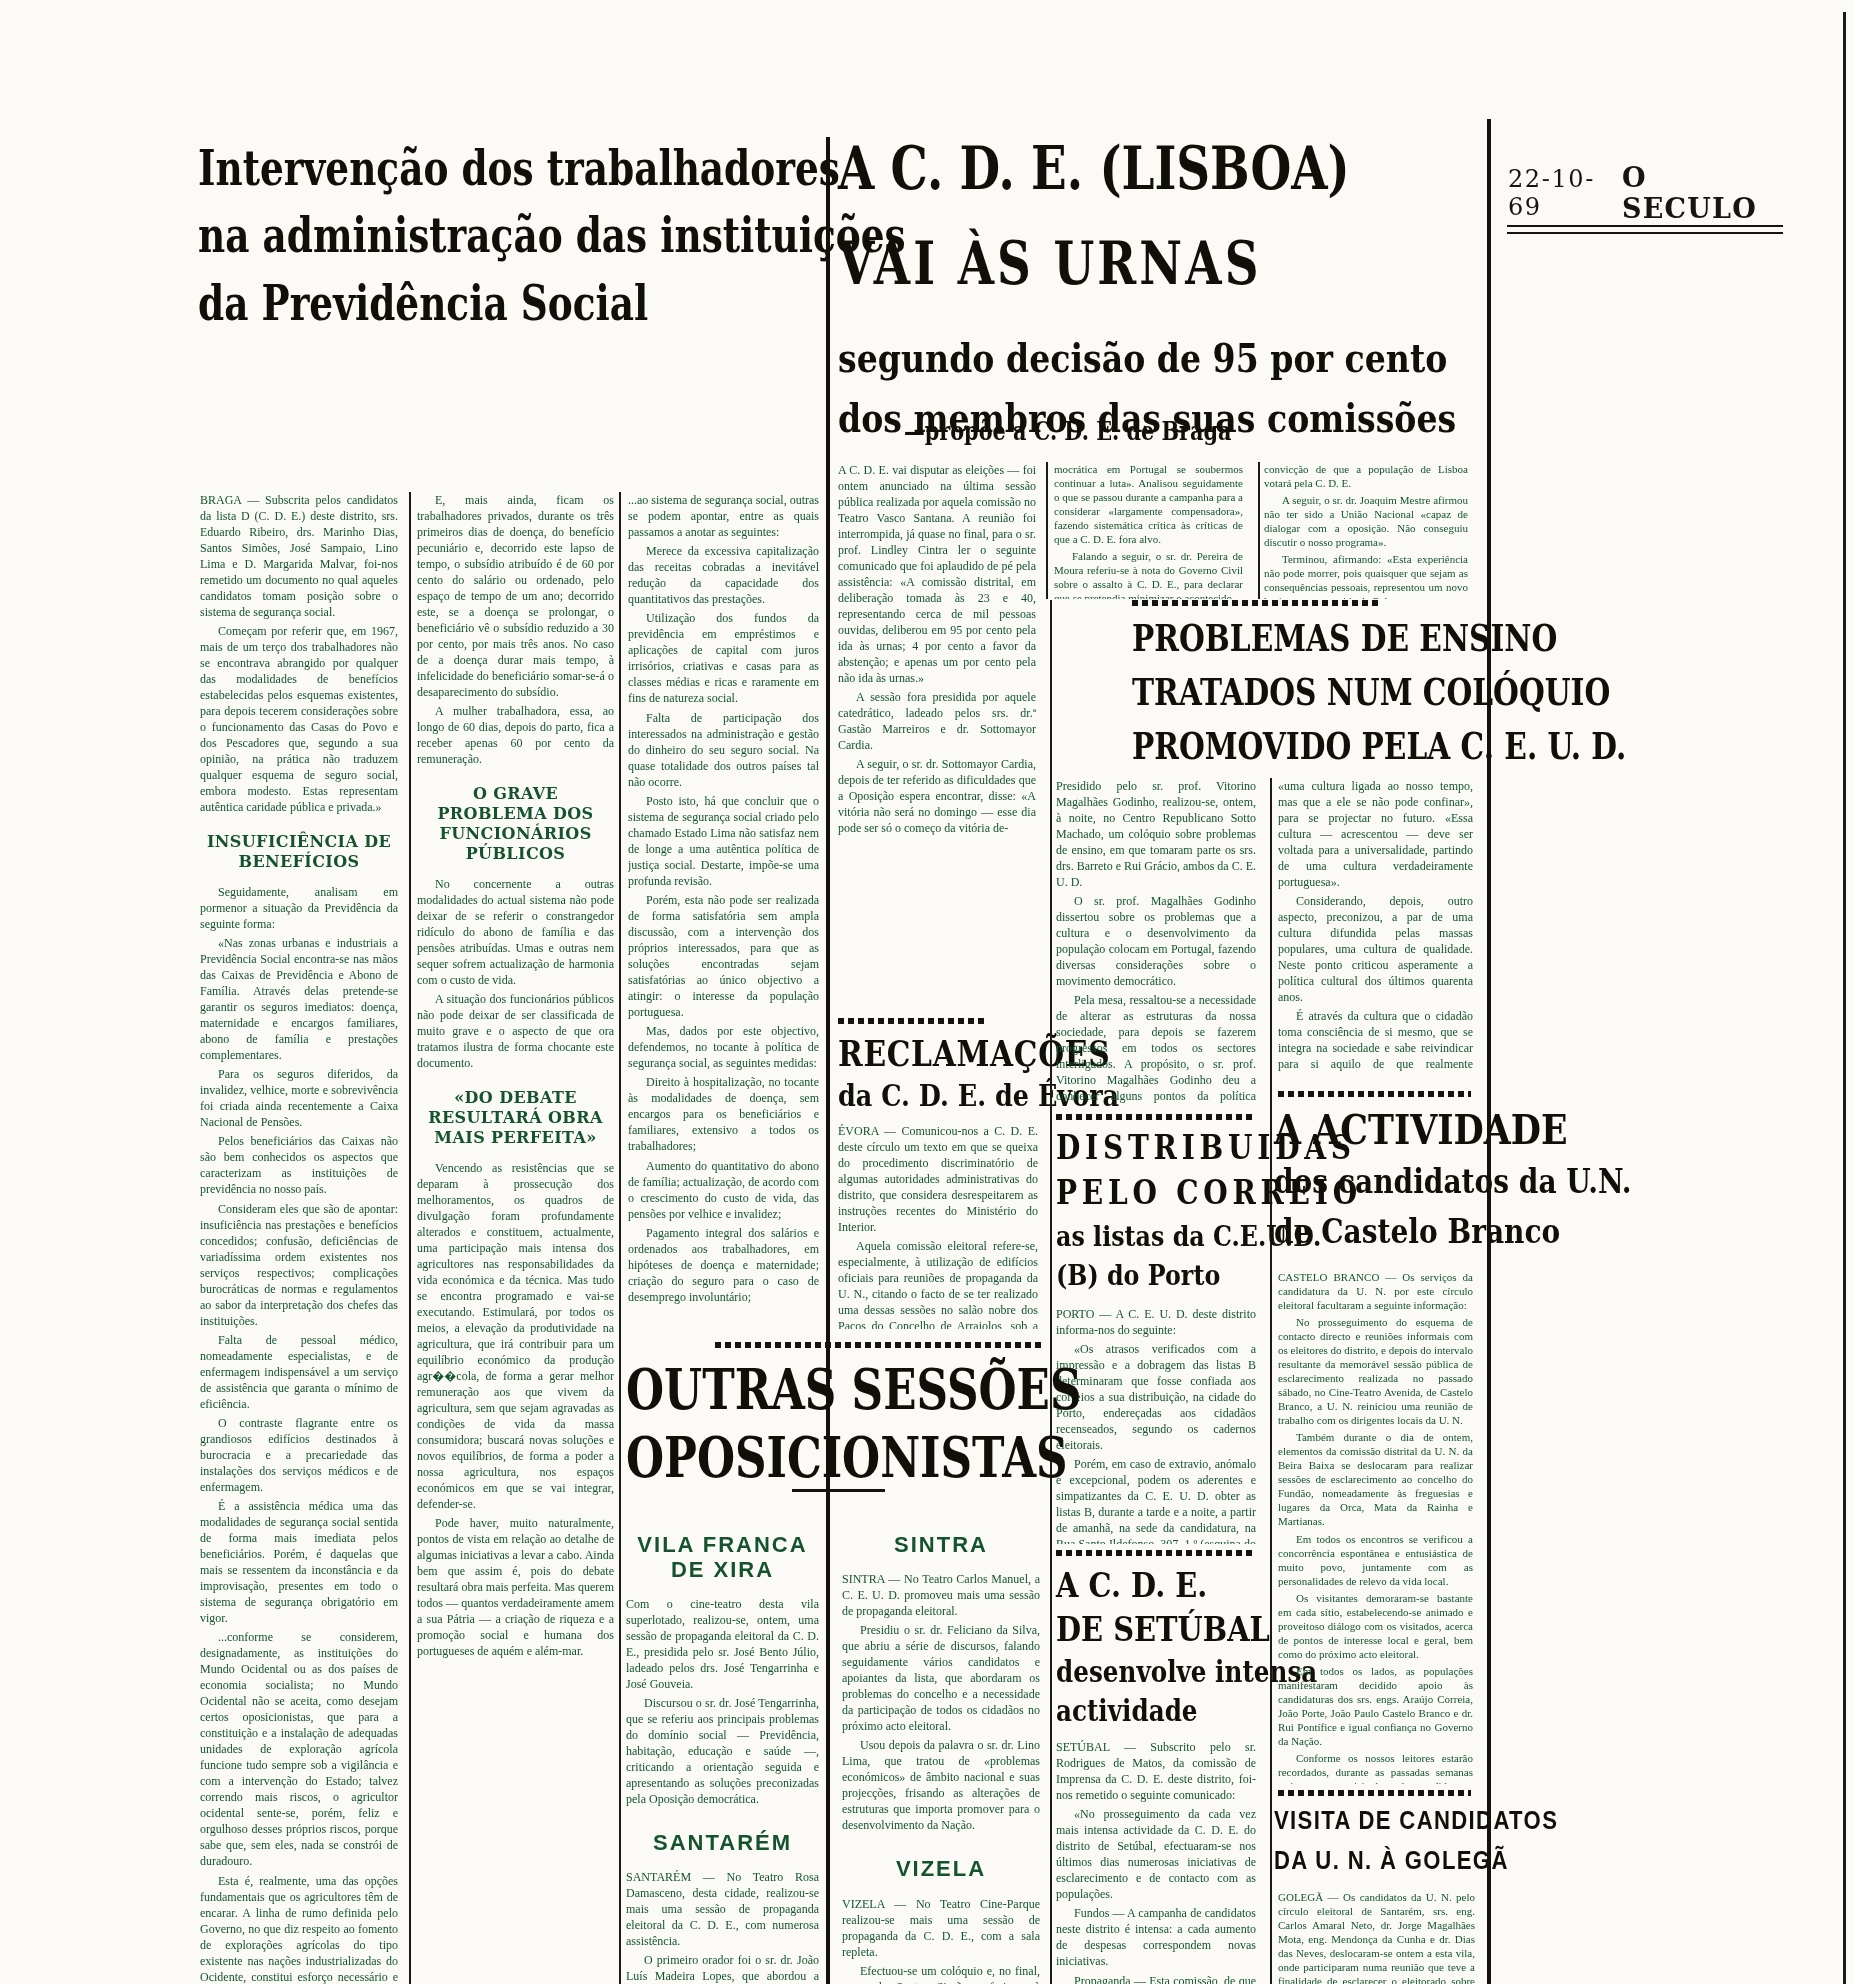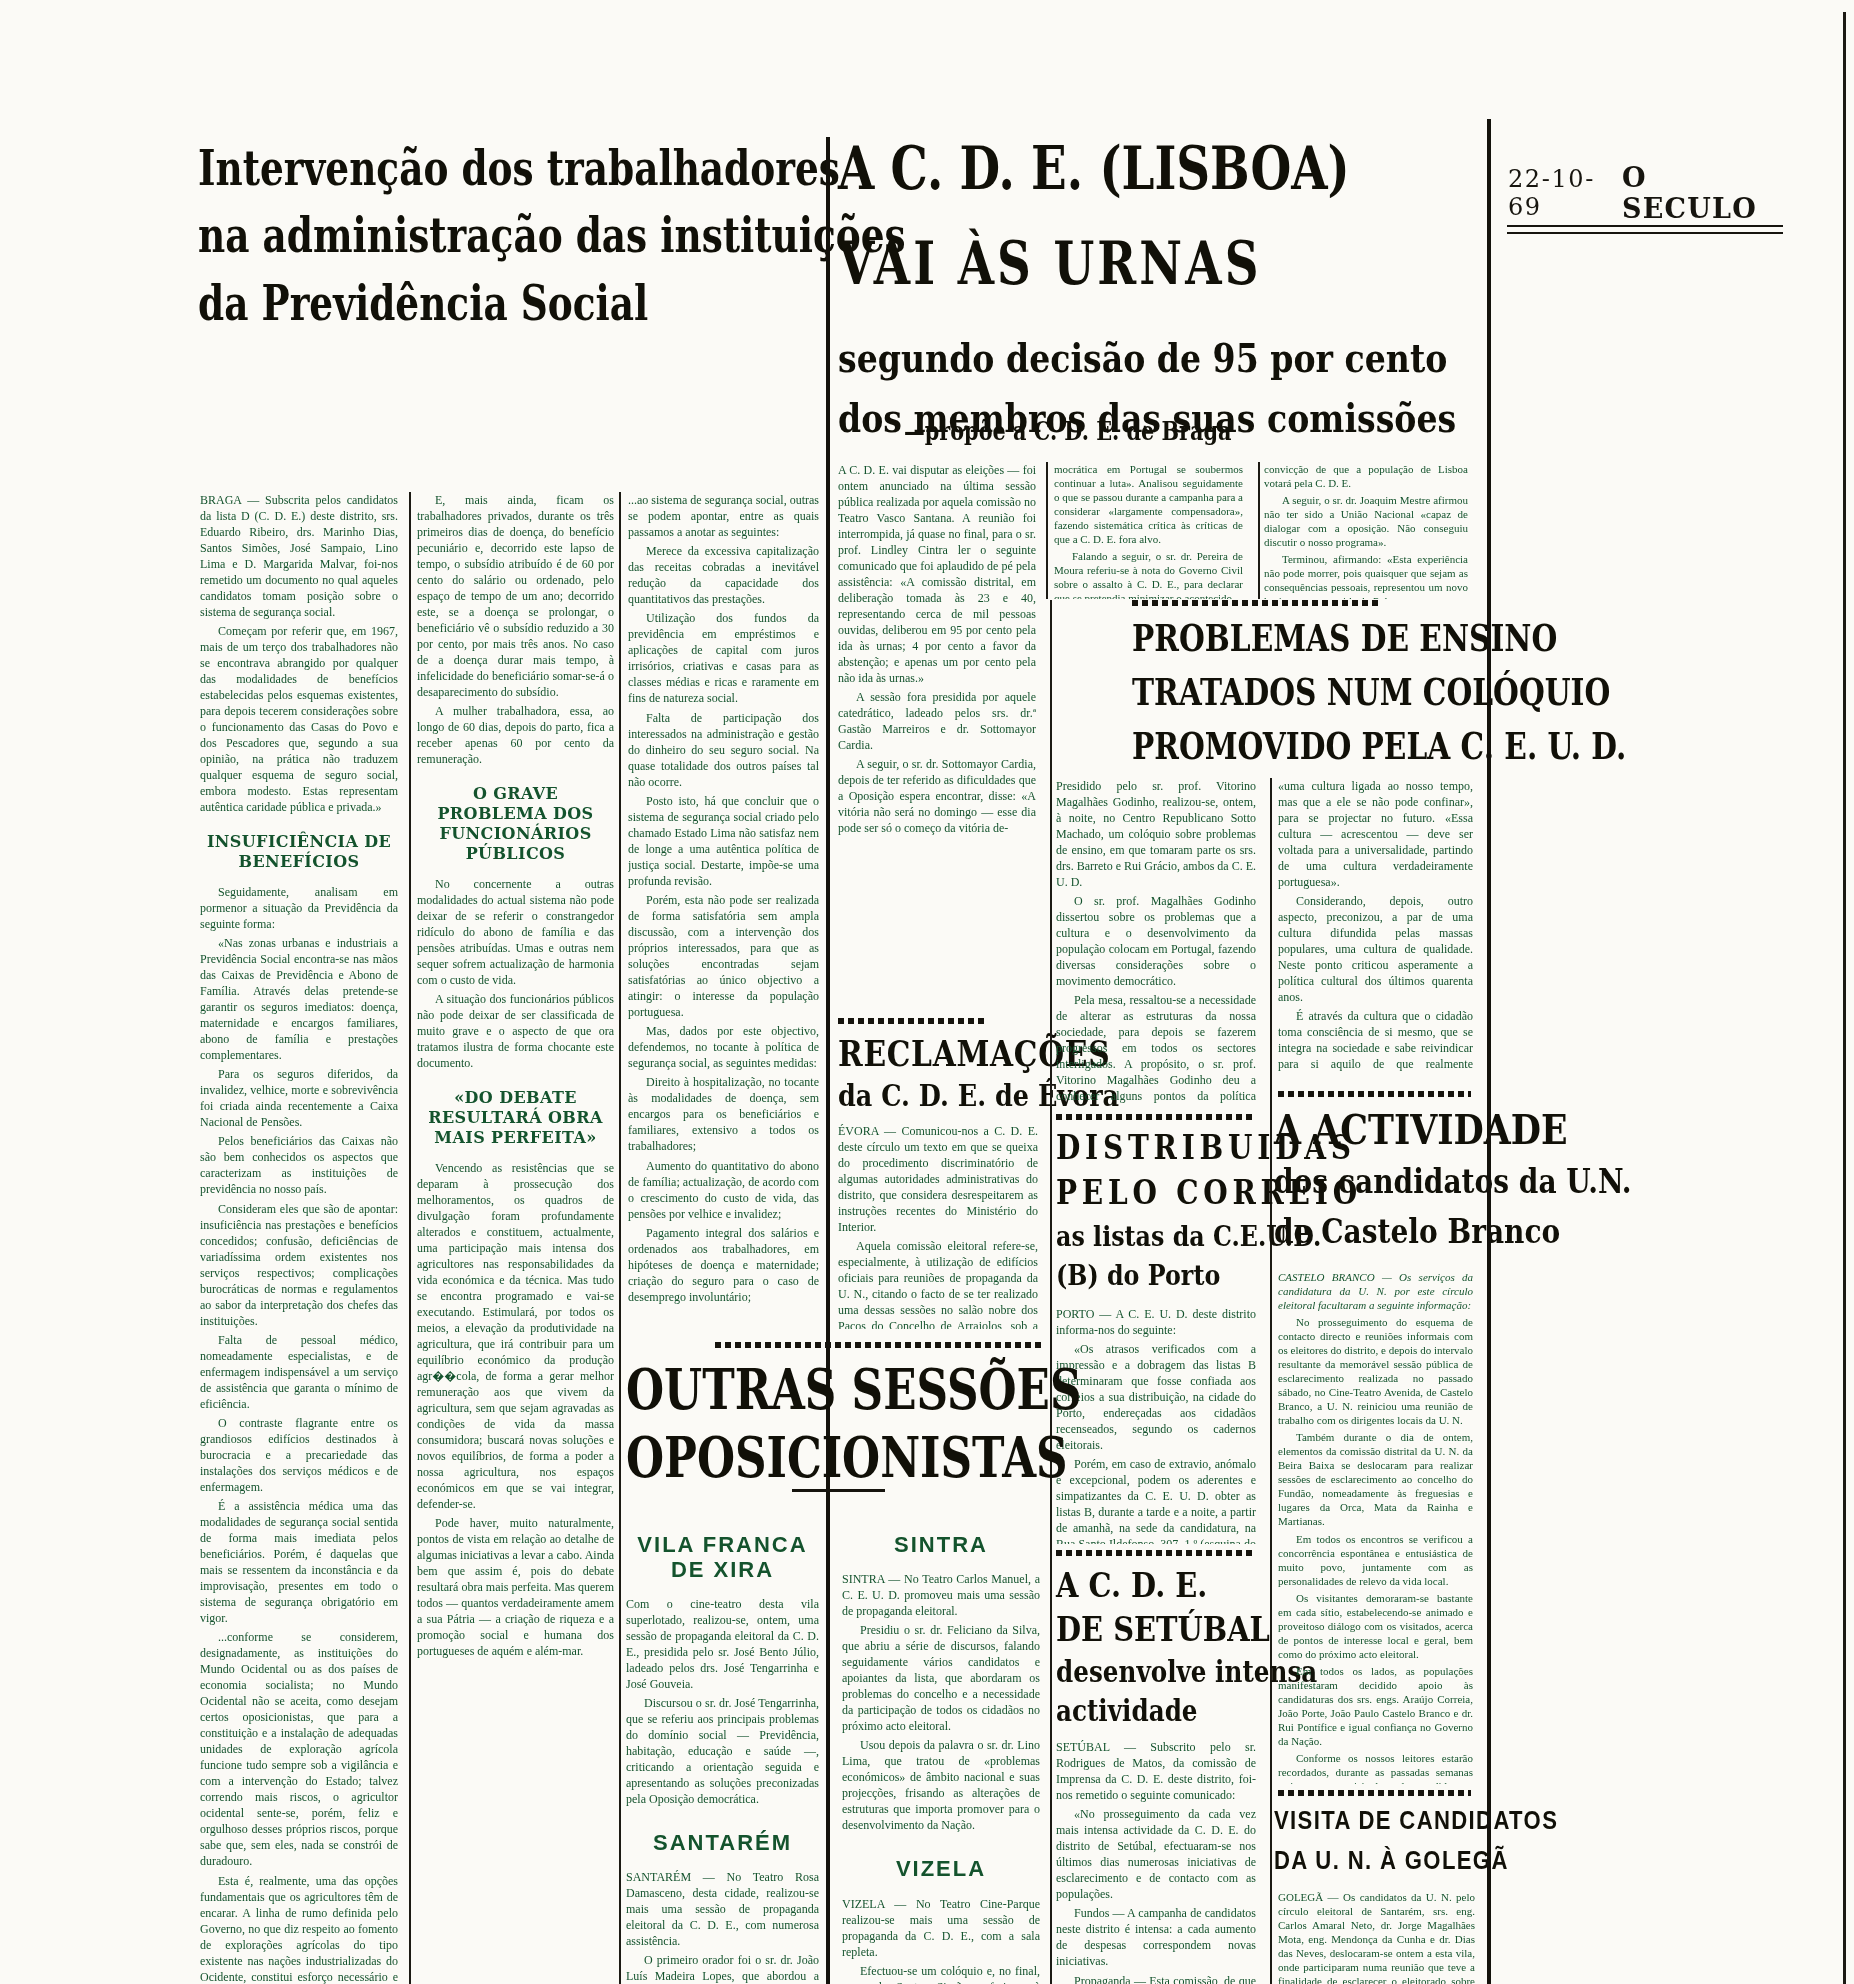--- a/index.html
+++ b/index.html
@@ -4,21 +4,21 @@
 <style>
   html,body{margin:0;padding:0;}
   body{width:1855px;height:2617px;position:relative;background:#fbfaf6;color:#17150f;
        font-family:"Liberation Serif",serif;}
   
   .col{position:absolute;overflow:hidden;text-align:justify;
        font:12px/16px "Liberation Serif",serif;color:#14532d;}
   .col.tight{font-size:11px;line-height:14px;}
   .col p{margin:0 0 3.2px 0;text-indent:18px;}
   .col p.ni{text-indent:0;}
-  .col p.lede{font-style:italic;}
+  .col p.lede{}
   .col h4.colsub{font:bold 16px/20px "DejaVu Serif",serif;text-align:center;
        letter-spacing:0.4px;margin:16.7px 4px 12px;text-indent:0;}
   .col h3.secthead{font:bold 22px/24.6px "Liberation Sans",sans-serif;text-align:center;
        letter-spacing:2px;margin:24px 0 13.5px;text-indent:0;}
   
   .disp{position:absolute;white-space:nowrap;font-family:"DejaVu Serif",serif;
         font-weight:bold;color:#111008;}
   .cx{display:inline-block;transform:scaleX(.78);transform-origin:0 50%;}
   .cx85{display:inline-block;transform:scaleX(.85);transform-origin:0 50%;}
   .cxr{display:inline-block;transform:scaleX(.8);transform-origin:100% 50%;}

